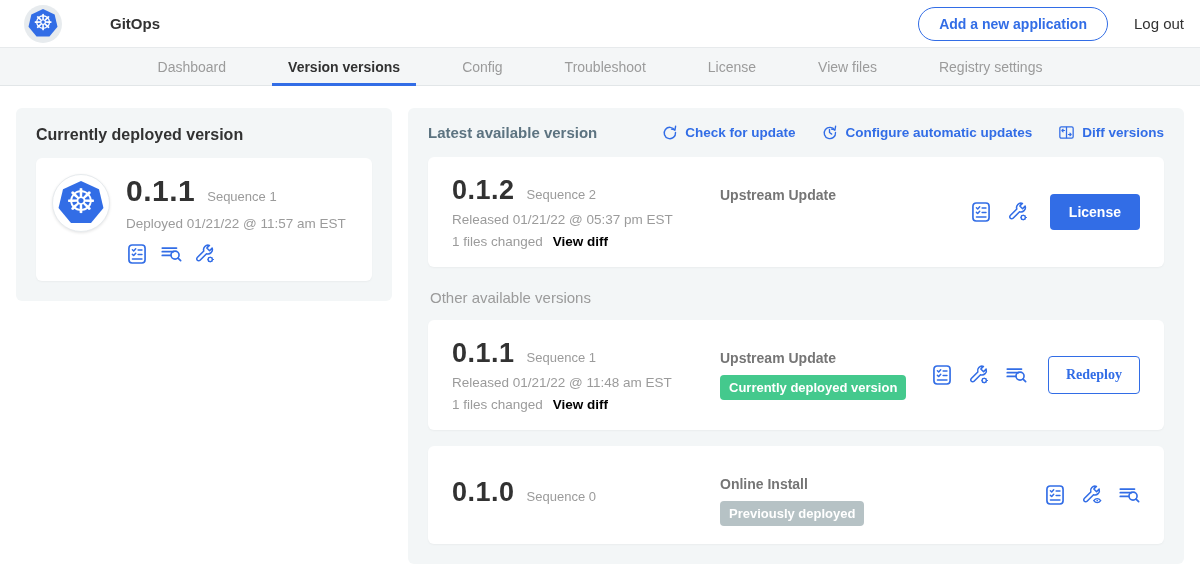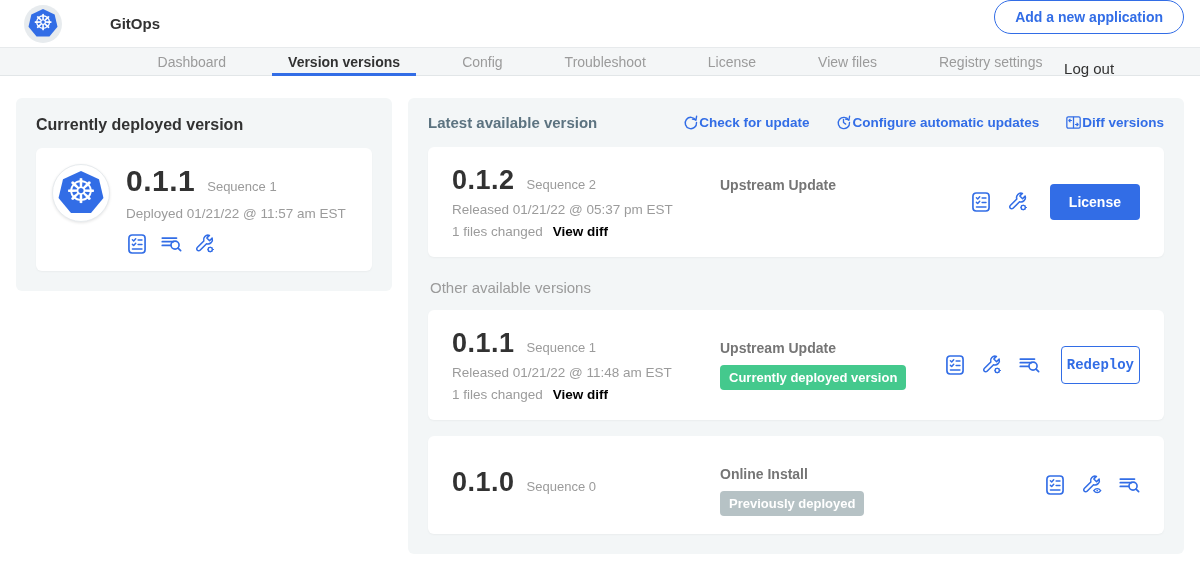--- a/index.html
+++ b/index.html
@@ -15,27 +15,27 @@
   .topbar { height:47px; display:flex; align-items:stretch; padding:0 16px 0 24px; background:#fff; }
   .logo-wrap { align-self:center; width:38px; height:38px; border-radius:50%;
     background:#e7ebee; display:flex; align-items:center; justify-content:center; margin-right:30px; }
   .k8s-hept { width:31px; height:30px; background:#326de6; display:flex; align-items:center; justify-content:center;
     clip-path:polygon(50% 2%, 87.5% 20.1%, 96.8% 60.7%, 70.8% 93.3%, 29.2% 93.3%, 3.2% 60.7%, 12.5% 20.1%); }
   .k8s-hept span { color:#fff; font-size:22px; line-height:1; transform:translateY(-1px); }
   .top-tabs { display:flex; align-items:stretch; }
   .top-tab { position:relative; display:flex; align-items:center; padding:0 18px; font-size:15px;
     font-weight:700; color:#323232; cursor:pointer; }
   .top-tab.active::after { content:""; position:absolute; left:0; right:0; bottom:0; height:3px; background:#326de6; }
-  .topbar-right { margin-left:auto; display:flex; align-items:center; gap:26px;flex-direction:column; }
+  .topbar-right { margin-left:auto; display:flex; align-items:center; gap:26px; }
   .pill-btn { background:#fff; border:1.5px solid #326de6; color:#326de6; font-weight:700; font-size:14px;
     padding:8px 20px; border-radius:18px; cursor:pointer; font-family:inherit; }
   .logout { font-size:15px; color:#323232; cursor:pointer; }
 
   
-  .subnav { height:29px; background:#f4f6f7; border-top:1px solid #e7eaec; border-bottom:1px solid #e2e6e8;
+  .subnav { height:39px; background:#f4f6f7; border-top:1px solid #e7eaec; border-bottom:1px solid #e2e6e8;
     display:flex; justify-content:center; align-items:stretch; gap:18px; }
   .subnav-item { position:relative; display:flex; align-items:center; padding:0 22px; font-size:14px;
     color:#9b9b9b; cursor:pointer; }
   .subnav-item.active { color:#323232; font-weight:700; }
   .subnav-item.active::after { content:""; position:absolute; left:6px; right:6px; bottom:-1px; height:3px; background:#326de6; }
 
   
   .content { display:flex; align-items:flex-start; gap:16px; padding:22px 16px 0 16px; }
   .panel { background:#f3f6f7; border-radius:6px; }
   .deployed-panel { width:376px; padding:18px 20px 20px 20px; }
@@ -53,39 +53,39 @@
   .muted { font-size:13.5px; color:#9b9b9b; }
   .deployed-info .muted { margin-top:8px; }
   .icon-row { display:flex; align-items:center; gap:12px; margin-top:12px; }
   .icon-btn { cursor:pointer; background:none; border:none; padding:0; }
 
   
   .history-panel { flex:1; padding:16px 20px 20px 20px; }
   .panel-head { display:flex; align-items:center; margin-bottom:16px; }
   .panel-head h3 { font-size:15px; font-weight:700; color:#5c7380; }
   .head-links { margin-left:auto; display:flex; align-items:center; gap:26px; }
-  .head-link { display:flex; align-items:center; color:#326de6; font-size:13.5px; font-weight:700; cursor:pointer; }
+  .head-link { display:flex; align-items:center; gap:7px; color:#326de6; font-size:13.5px; font-weight:700; cursor:pointer; }
 
   .version-card { display:grid; grid-template-columns:268px 1fr auto; align-items:center;
     padding:18px 24px; min-height:92px; }
   .vc-left .version-row { margin-bottom:6px; }
   .version-num { font-size:27px; font-weight:700; letter-spacing:0.5px; color:#323232; }
   .files-row { display:flex; gap:10px; margin-top:7px; font-size:13.5px; }
   .view-diff { color:#000000; font-weight:700; cursor:pointer; }
   .vc-mid { align-self:start; padding-top:12px; }
   .source-label { font-size:14px; font-weight:600; color:#757575; }
   .badge { display:inline-block; margin-top:9px; padding:5px 9px; border-radius:4px;
     color:#fff; font-size:13px; font-weight:700; }
   .badge.green { background:#44c98d; }
   .badge.gray { background:#b6c2c5; }
   .vc-right { display:flex; align-items:center; gap:15px; }
   .btn-primary { background:#326de6; color:#fff; border:none; font-weight:700; font-size:14px;
     padding:10px 19px; border-radius:4px; cursor:pointer; font-family:inherit; margin-left:6px; }
   .btn-outline { background:#fff; color:#326de6; border:1px solid #326de6; font-weight:700; font-size:14px;
-    padding:10px 5px; border-radius:4px; cursor:pointer; font-family:Liberation Mono, monospace; margin-left:6px; }
+    padding:10px 17px; border-radius:4px; cursor:pointer; font-family:Liberation Serif, serif; margin-left:6px; }
   .other-title { font-size:15px; color:#9b9b9b; margin:22px 0 14px 2px; }
   .mt16 { margin-top:16px; }
 </style>
 </head>
 <body>
 
 <svg width="0" height="0" style="position:absolute">
   <defs>
     <symbol id="i-checklist" viewBox="0 0 24 24" fill="none" stroke="currentColor">
       <rect x="3.2" y="2.2" width="17.6" height="19.6" rx="3.4" stroke-width="1.8"></rect>

